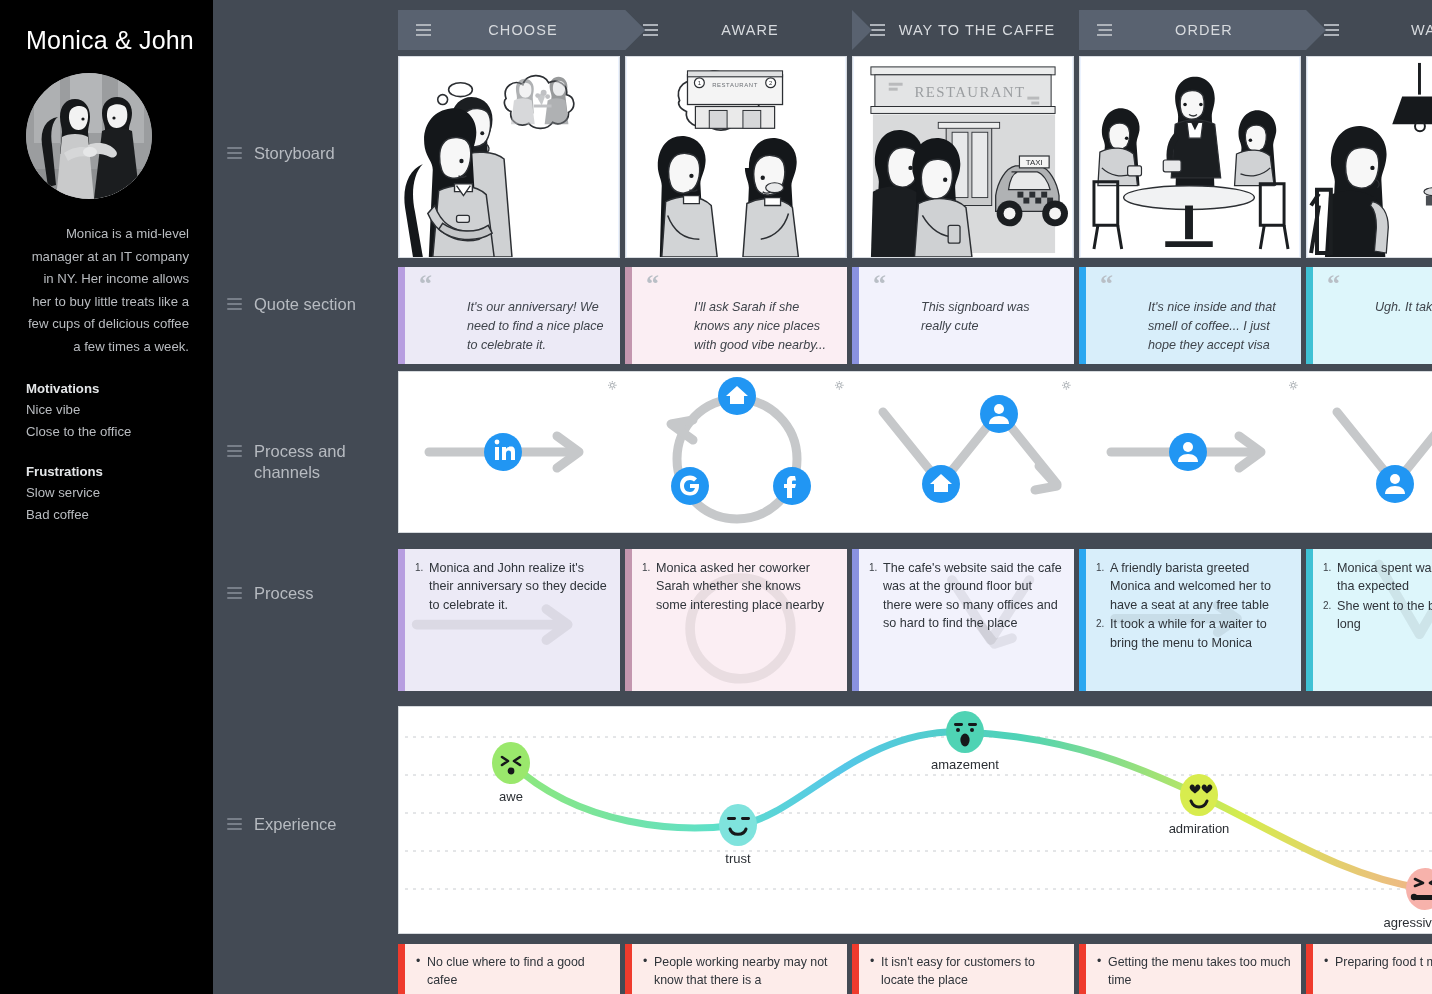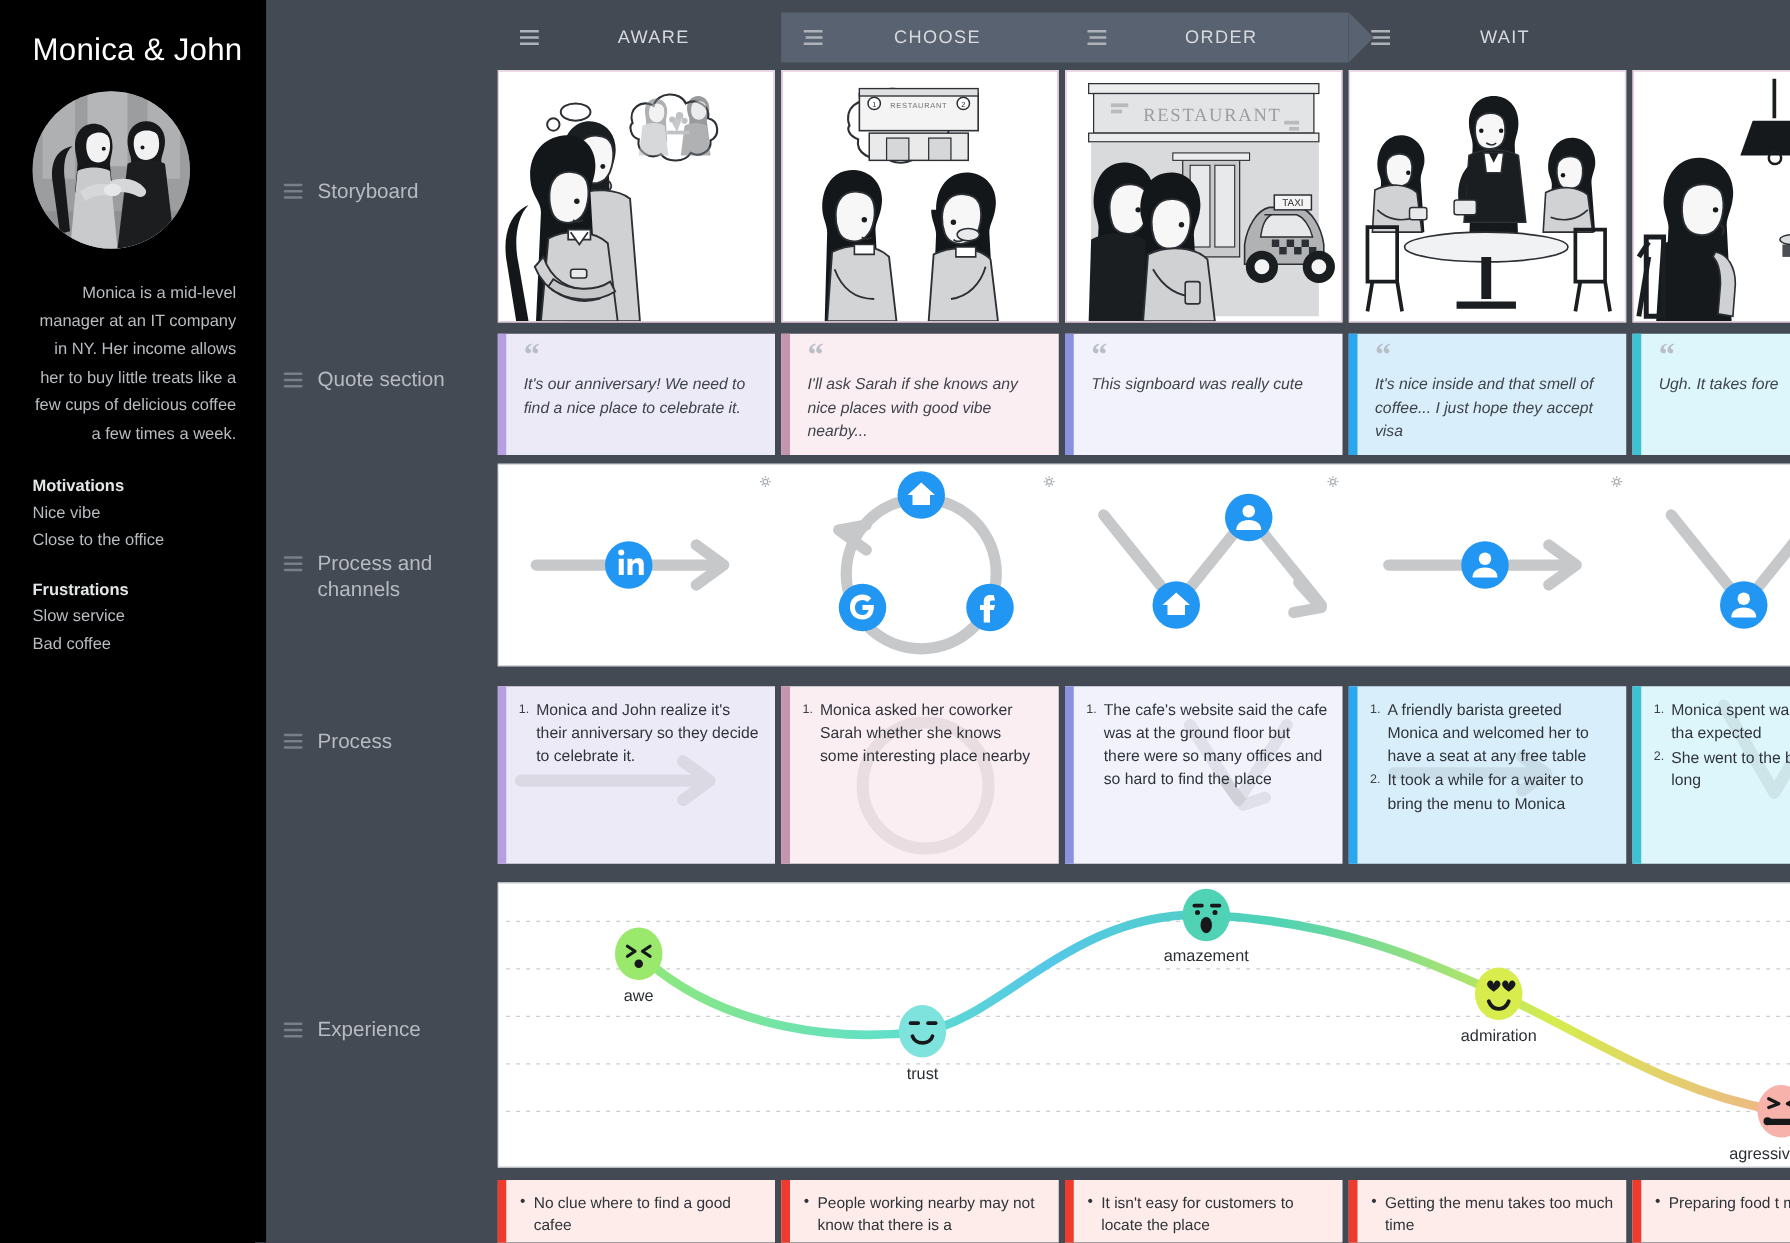--- a/index.html
+++ b/index.html
@@ -78,37 +78,38 @@
   .stage .arr {
     position: absolute; right: -20px; top: 0; width: 20px; height: 40px; z-index: 3;
   }
 
   
   .strip { position: absolute; left: 185px; display: flex; }
   .cell { flex: 0 0 227px; padding-right: 5px; }
 
   
   .sb-card {
-    height: 202px; background: #f9a8d4; border: 1px solid #d9dde2;
+    height: 202px; background: #3b82f6; border: 1px solid #d9dde2;
     overflow: hidden; position: relative;
   }
   .sb-card svg { display: block; width: 100%; height: 100%; }
 
   
   .q-card {
     height: 97px; border-left: 7px solid #ccc; padding: 10px 14px 0 14px;
     position: relative; overflow: hidden;
   }
   .q-mark {
     font-size: 26px; line-height: 14px; color: #b9bfc6;
     font-family: "Liberation Serif", serif; font-weight: 700;
   }
   .q-text {
     font-size: 12.6px; line-height: 19px; font-style: italic; color: #3f444b;
     margin-top: 7px;
+    margin-left: 48px;
   }
 
   
   .channels {
     position: absolute; left: 185px; top: 371px; height: 162px;
     background: #ffffff; border: 1px solid #d6dade; overflow: hidden;
   }
   .channels svg { display: block; }
 
   
@@ -238,40 +239,51 @@
         <span class="hamb">
             <i></i>
             <i></i>
             <i></i>
           </span>
         <span class="rail-label">Experience</span>
       </div>
     </div>
 
     <div class="stages">
+      <div class="stage light">
+        <span class="sh">
+            <i></i>
+            <i></i>
+            <i></i>
+          </span>
+        <span class="stage-txt">CHOOSE</span>
+        <svg class="arr" viewBox="0 0 20 40">
+            <path d="M0 0l20 20L0 40z" fill="#596270"></path>
+            <path d="M0 0l20 20L0 40z" fill="#596270"></path>
+          </svg>
+      </div>
       <div class="stage dark">
         <span class="sh">
             <i></i>
             <i></i>
             <i></i>
           </span>
         <span class="stage-txt">AWARE</span>
         <svg class="arr" viewBox="0 0 20 40">
             <path d="M0 0l20 20L0 40z" fill="#596270"></path>
           </svg>
       </div>
-      <div class="stage light">
+      <div class="stage dark">
         <span class="sh">
             <i></i>
             <i></i>
             <i></i>
           </span>
-        <span class="stage-txt">CHOOSE</span>
+        <span class="stage-txt">WAY TO THE CAFFE</span>
         <svg class="arr" viewBox="0 0 20 40">
-            <path d="M0 0l20 20L0 40z" fill="#596270"></path>
             <path d="M0 0l20 20L0 40z" fill="#596270"></path>
           </svg>
       </div>
       <div class="stage light">
         <span class="sh">
             <i></i>
             <i></i>
             <i></i>
           </span>
         <span class="stage-txt">ORDER</span>

